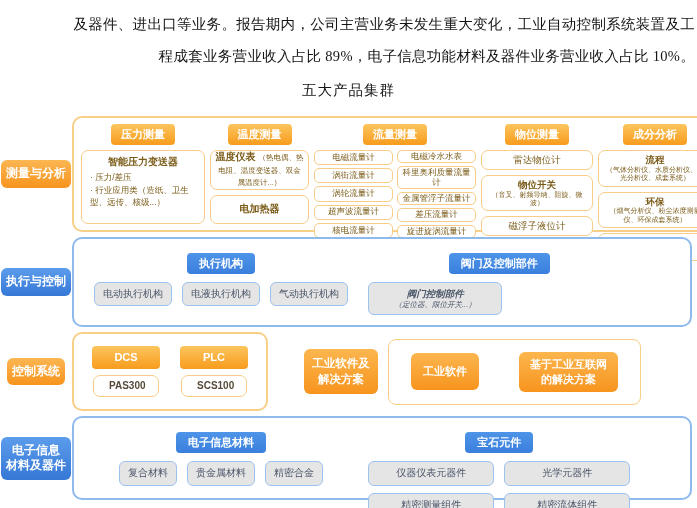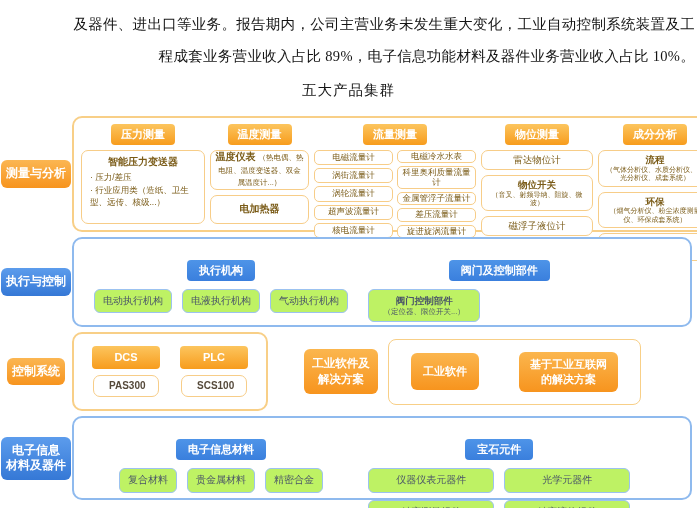--- a/index.html
+++ b/index.html
@@ -28,21 +28,21 @@
   .hdr-o { background:linear-gradient(180deg,#fcc55e 0%,#f79c1d 100%); color:#fff;
     font-weight:bold; font-size:11px; padding:3px 10px; border-radius:4px;
     text-align:center; align-self:center; white-space:nowrap; line-height:1.35; }
   .hdr-b { background:linear-gradient(180deg,#4e94e8 0%,#3a7fdd 100%); color:#fff;
     font-weight:bold; font-size:11px; padding:3px 12px; border-radius:4px;
     text-align:center; align-self:center; white-space:nowrap; line-height:1.35; }
 
   .item-o { background:#fff; border:1px solid #f7cd88; border-radius:7px;
     color:#7a5b17; font-size:10px; text-align:center; padding:3px 4px;
     display:flex; flex-direction:column; justify-content:center; line-height:1.25; }
-  .item-b { background:#bef264; border:1px solid #9cc2f0; border-radius:6px;
+  .item-b { background:#e5e5e5; border:1px solid #9cc2f0; border-radius:6px;
     color:#4a5568; font-size:10px; text-align:center; padding:5px 8px;
     display:flex; flex-direction:column; justify-content:center; line-height:1.25; }
   .note { font-size:7.5px; font-weight:normal; color:inherit; }
   .b { font-weight:bold; }
 
   
   .row1 { display:flex; gap:5px; padding:6px 7px; height:116px; }
   .r1col { display:flex; flex-direction:column; gap:5px; }
   .col-temp  { width:99px; }
   .col-press { width:124px; }
@@ -57,31 +57,31 @@
   .flow-cols { display:flex; gap:4px; flex:1; }
   .flow-col { flex:1; display:flex; flex-direction:column; gap:3px; }
   .flow-col .item-o { flex:1; font-size:8.5px; padding:1px 2px; line-height:1.1;
     border-radius:5px; justify-content:center; }
   .col-level .item-o { flex:1; font-size:9.5px; }
   .col-anal  .item-o { flex:1; font-size:9.5px; }
   .col-anal  .item-o .t { font-weight:bold; font-size:9.5px; }
   .col-anal  .item-o .note, .col-level .item-o .note { font-size:7px; line-height:1.2; }
 
   
-  .brow { display:flex; gap:10px; padding:21px 10px; }
+  .brow { display:flex; gap:10px; padding:14px 10px; }
   .bgroup { display:flex; flex-direction:column; gap:8px; }
   .bitems { display:flex; gap:10px; justify-content:center; align-items:flex-start; }
   .bgrid { display:grid; grid-template-columns:1fr 1fr; gap:7px 10px; }
   .bgrid .item-b { min-width:60px; }
   .row2 { height:90px; }
   .row4 { height:84px; }
   .g-actuator { width:46%; }
   .g-valve { width:44%; }
   .valve-flex { display:flex; gap:10px; align-items:stretch; }
-  .valve-ctrl { width:112px; font-size:9.5px; }
+  .valve-ctrl { width:134px; font-size:9.5px;font-style:italic; }
   .valve-ctrl .note { font-size:7.5px; }
   .g-material { width:46%; }
   .g-gem { width:44%; }
 
   
   .row3-content { flex:1; display:flex; align-items:center; }
   .obox3 { border:2px solid #f8cf87; border-radius:10px; padding:12px 18px;
     display:flex; gap:20px; background:#fff; }
   .cs-col { display:flex; flex-direction:column; gap:6px; align-items:center; }
   .cs-col .hdr-o { width:68px; padding:4px 0; }

